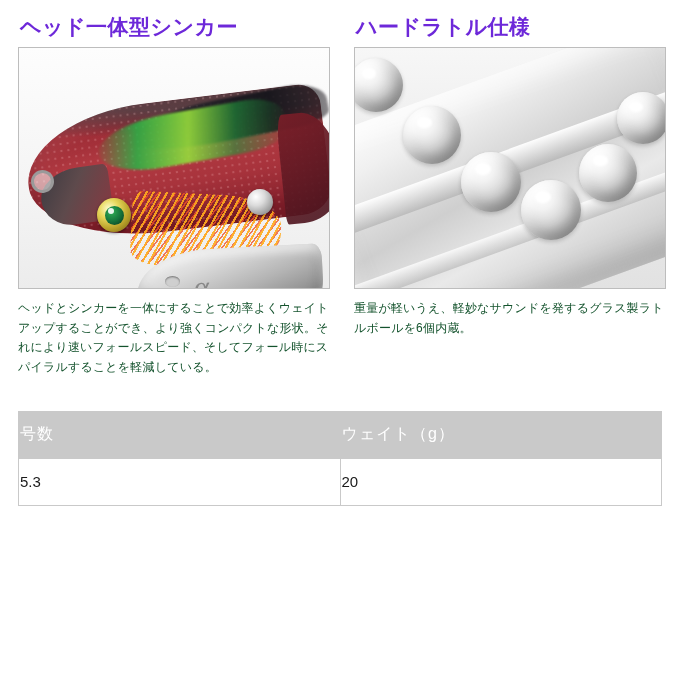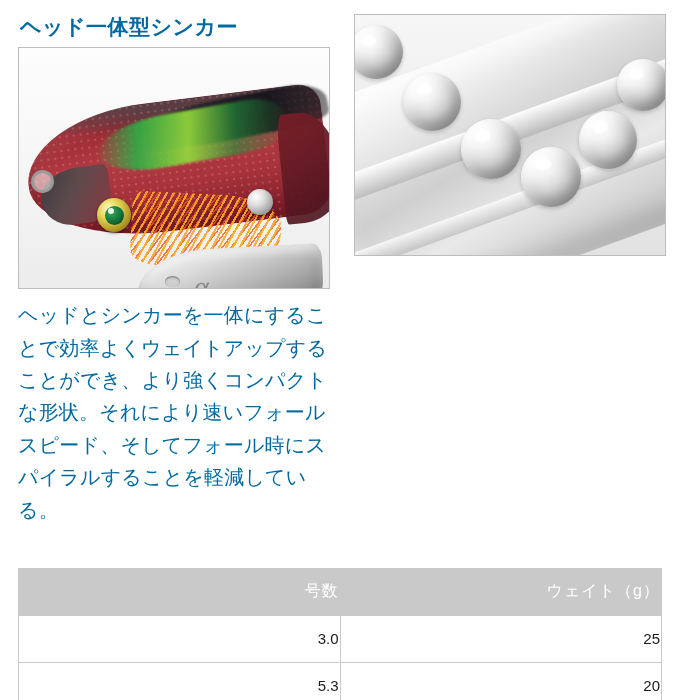--- a/index.html
+++ b/index.html
@@ -27,38 +27,38 @@
   }
   .col {
     width: 312px;
   }
   .section-title {
     font-size: 21px;
     font-weight: bold;
     letter-spacing: 0.5px;
     line-height: 1.2;
     margin: 0 0 8px 2px;
-    color: #0369a1;
+    color: #6d28d9;
     white-space: nowrap;
   }
   .photo {
     width: 312px;
     height: 242px;
     border: 1px solid #bdbdbd;
     box-sizing: border-box;
     position: relative;
     overflow: hidden;
     background: #ffffff;
   }
   .caption {
-    font-size: 20px;
+    font-size: 12px;
     line-height: 1.62;
     margin-top: 10px;
     letter-spacing: 0.2px;
-    color: #0369a1;
+    color: #14532d;
   }
 
   
   .jig-bg {
     position: absolute;
     inset: 0;
     background: linear-gradient(180deg, #fdfdfd 0%, #f4f4f4 60%, #ececec 100%);
   }
   .jig-body {
     position: absolute;
@@ -273,21 +273,21 @@
 
   
   .spec-table {
     margin: 22px 0 0 0;
     border-collapse: collapse;
     width: 644px;
     table-layout: fixed;
   }
   .spec-table th, .spec-table td {
     border: 1px solid #c9c9c9;
-    text-align: right;
+    text-align: left;
     font-size: 15px;
     color: #1a1a1a;
   }
   .spec-table th {
     background: #c9c9c9;
     font-weight: normal;
     height: 44px;
     color: #ffffff;
     letter-spacing: 1px;
     font-size: 16px;
@@ -324,51 +324,49 @@
         <div class="jig-eye-glint"></div>
         <div class="jig-sinker"></div>
         <div class="jig-sinker-hole"></div>
         <div class="jig-logo">α</div>
       </div>
 
       <p class="caption">ヘッドとシンカーを一体にすることで効率よくウェイトアップすることができ、より強くコンパクトな形状。それにより速いフォールスピード、そしてフォール時にスパイラルすることを軽減している。</p>
     </div>
 
     <div class="col">
+      <h2 class="section-title">ハードラトル仕様</h2>
 
       <div class="photo">
         <div class="rat-bg"></div>
         <div class="rat-band"></div>
         <div class="rat-edge"></div>
         <div class="rat-edge2"></div>
 
         <div class="ball" style="left:-6px; top:10px; width:54px; height:54px;"></div>
         <div class="ball" style="left:48px; top:58px; width:58px; height:58px;"></div>
         <div class="ball" style="left:106px; top:104px; width:60px; height:60px;"></div>
         <div class="ball" style="left:166px; top:132px; width:60px; height:60px;"></div>
         <div class="ball" style="left:224px; top:96px; width:58px; height:58px;"></div>
         <div class="ball" style="left:262px; top:44px; width:52px; height:52px;"></div>
       </div>
 
+      <p class="caption">重量が軽いうえ、軽妙なサウンドを発するグラス製ラトルボールを6個内蔵。</p>
     </div>
 
   </div>
 
   <table class="spec-table">
     <thead>
       <tr>
         <th>号数</th>
         <th>ウェイト（g）</th>
       </tr>
     </thead>
     <tbody>
       <tr>
-        <td>3.0</td>
-        <td>25</td>
-      </tr>
-      <tr>
         <td>5.3</td>
         <td>20</td>
       </tr>
     </tbody>
   </table>
 
 </div>
 
 </body></html>

